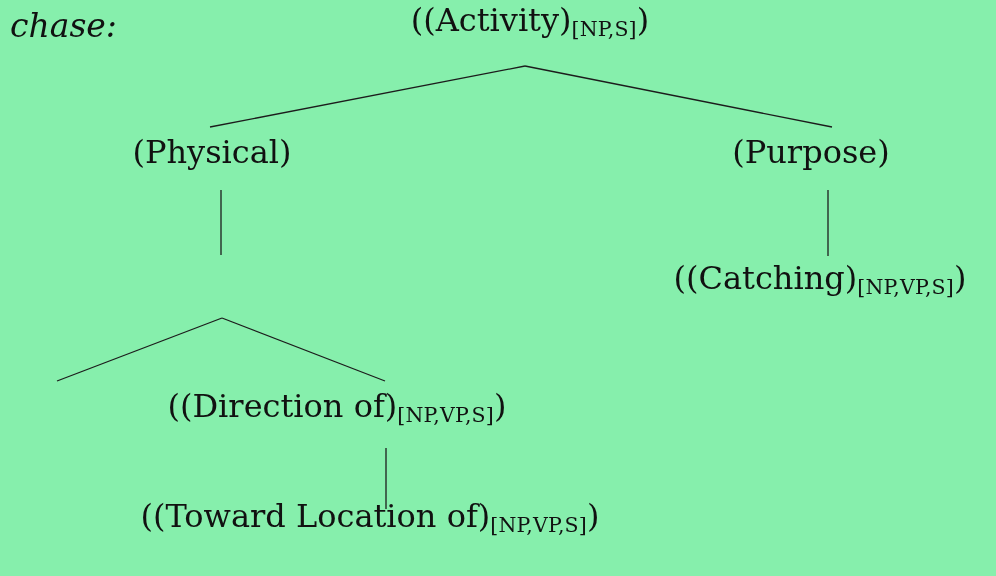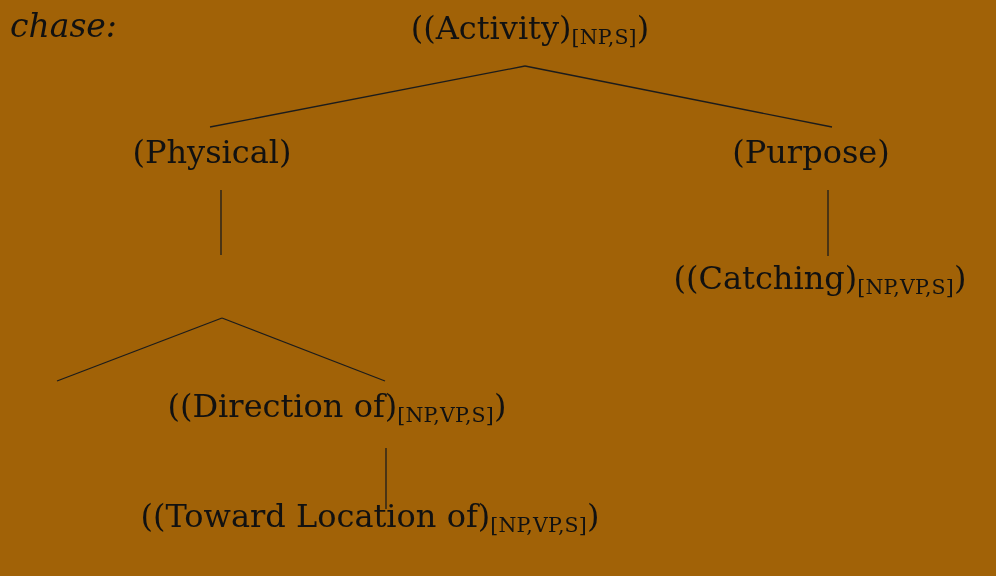--- a/index.html
+++ b/index.html
@@ -4,21 +4,21 @@
 <style>
   html, body {
     margin: 0;
     padding: 0;
     background: #ffffff;
   }
   #canvas {
     position: relative;
     width: 996px;
     height: 576px;
-    background: #a16207;
+    background: #86efac;
     overflow: hidden;
     font-family: "DejaVu Serif", "Liberation Serif", serif;
     color: #111111;
   }
   #edges {
     position: absolute;
     left: 0;
     top: 0;
     width: 996px;
     height: 576px;
@@ -60,21 +60,21 @@
     <line class="edge-line" x1="525" y1="66" x2="832" y2="127"></line>
     <line class="edge-line" x1="221" y1="190" x2="221" y2="255"></line>
     <line class="edge-line" x1="828" y1="190" x2="828" y2="256"></line>
     <line class="edge-line" x1="222" y1="318" x2="57" y2="381"></line>
     <line class="edge-line" x1="222" y1="318" x2="385" y2="381"></line>
     <line class="edge-line" x1="386" y1="448" x2="386" y2="509"></line>
   </svg>
 
   <div class="word-label">chase:</div>
 
-  <div class="node" style="left:530px; top:8px;"><span>((Activity)</span><sub>[NP,S]</sub><span>)</span></div>
+  <div class="node" style="left:530px; top:0;"><span>((Activity)</span><sub>[NP,S]</sub><span>)</span></div>
 
   <div class="node" style="left:212px; top:132px;"><span>(Physical)</span></div>
 
   <div class="node" style="left:811px; top:132px;"><span>(Purpose)</span></div>
 
 
   <div class="node" style="left:820px; top:258px;"><span>((Catching)</span><sub>[NP,VP,S]</sub><span>)</span></div>
 
 
   <div class="node" style="left:337px; top:386px;"><span>((Direction of)</span><sub>[NP,VP,S]</sub><span>)</span></div>

